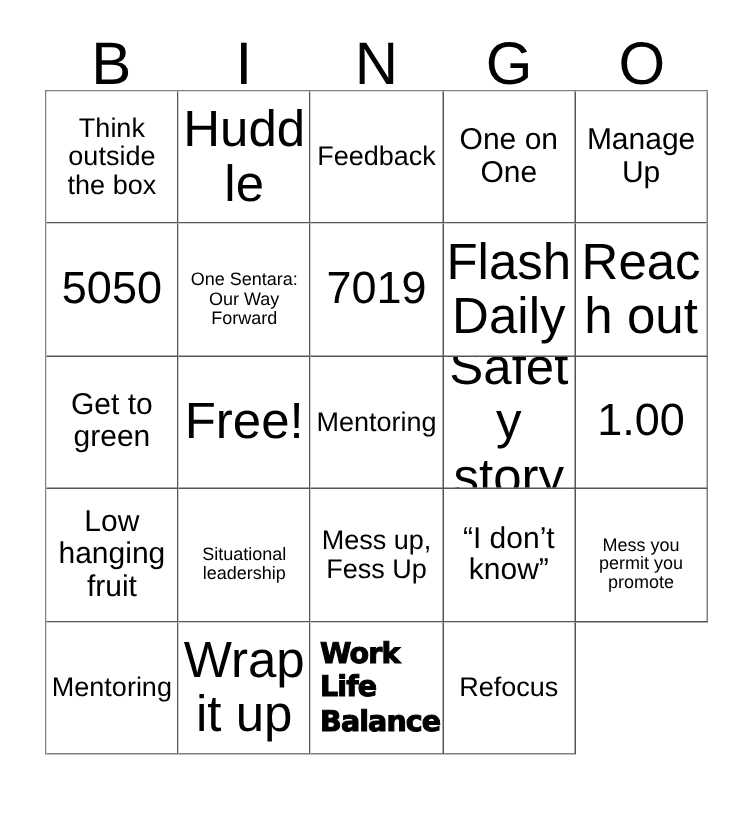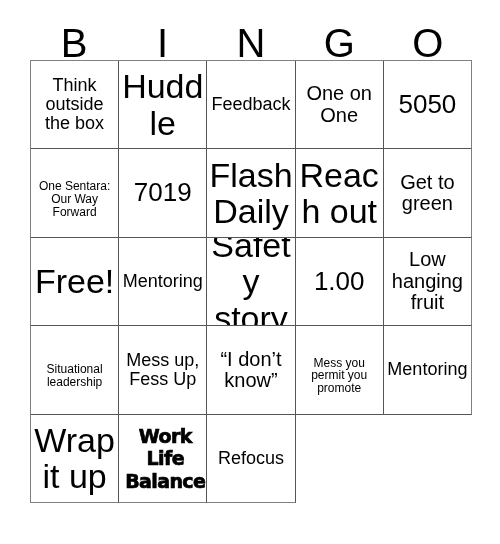--- a/index.html
+++ b/index.html
@@ -69,36 +69,36 @@
     overflow: hidden;
     background: #ffffff;
   }
   .cell .txt {
     display: block;
     width: 100%;
     line-height: 1.07;
     word-wrap: break-word;
   }
   
-  .s-xxl .txt { font-size: 26px; }
+  .s-xxl .txt { font-size: 30px; }
   .s-xl  .txt { font-size: 34px; }
   .s-lg  .txt { font-size: 20px; }
   .s-md  .txt { font-size: 18px; }
   .s-sm  .txt { font-size: 18px; }
   .s-xs  .txt { font-size: 12px; margin-top: 12px; }
   
   .cell.heavy {
     justify-content: flex-start;
   }
   .cell.heavy .txt {
     font-family: "DejaVu Sans", sans-serif;
     font-weight: 700;
     font-size: 19px;
     line-height: 1.18;
-    text-align: center;
+    text-align: left;
     padding-left: 4px;
     letter-spacing: -0.6px;
     -webkit-text-stroke: 0.7px #000;
   }
   
   #grid .cell:nth-child(5n) { border-right: 1px solid #808080; }
   #grid .cell:nth-child(n+21) { border-bottom: 1px solid #808080; }
 </style>
 </head>
 <body>
@@ -118,20 +118,23 @@
         <span class="txt">Think outside the box</span>
       </div>
       <div class="cell s-xl">
         <span class="txt">Huddle</span>
       </div>
       <div class="cell s-sm">
         <span class="txt">Feedback</span>
       </div>
       <div class="cell s-lg">
         <span class="txt">One on One</span>
+      </div>
+      <div class="cell s-lg">
+        <span class="txt">Manage Up</span>
       </div>
       <div class="cell s-xxl">
         <span class="txt">5050</span>
       </div>
       <div class="cell s-xs">
         <span class="txt">One Sentara: Our Way Forward</span>
       </div>
       <div class="cell s-xxl">
         <span class="txt">7019</span>
       </div>

